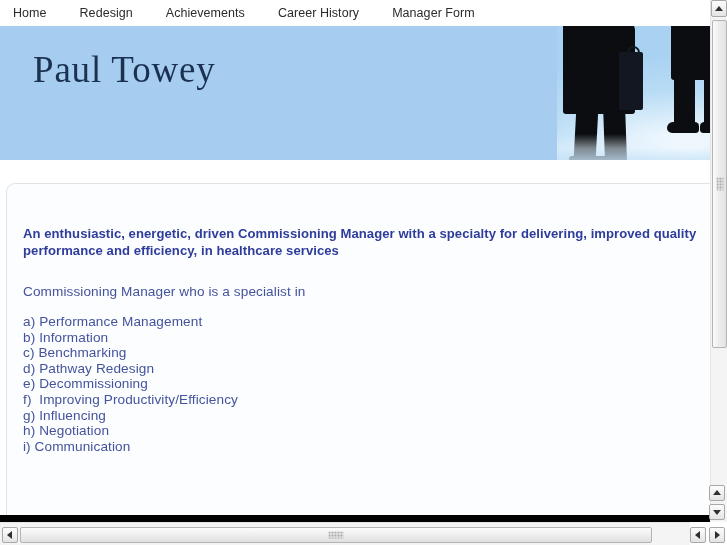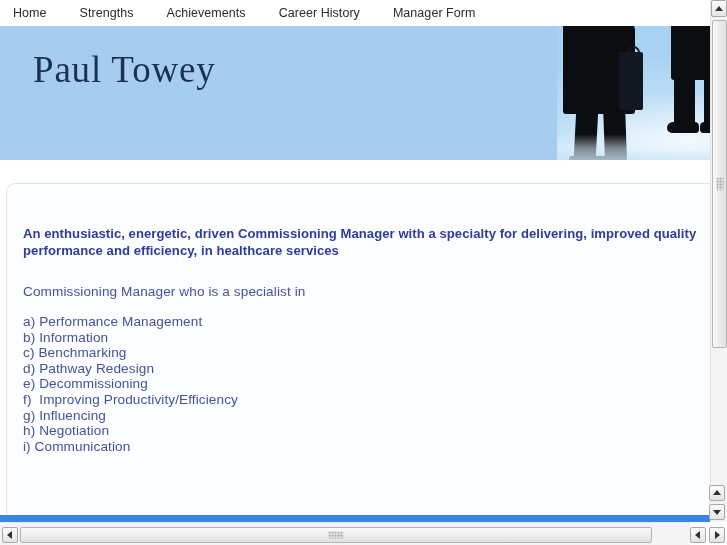--- a/index.html
+++ b/index.html
@@ -15,21 +15,21 @@
     position: relative;
   }
 
   
   #viewport {
     position: absolute;
     left: 0; top: 0;
     width: 710px;
     height: 522px;
     overflow: hidden;
-    background: #3b82f6;
+    background: #000000;
   }
 
   
   #page {
     position: absolute;
     left: 0; top: 0;
     width: 770px;
     background: #ffffff;
   }
 
@@ -338,21 +338,21 @@
   #hscroll-left .tri { }
 </style>
 </head>
 <body>
 
 <div id="viewport">
   <div id="page">
 
     <nav id="navbar">
       <span class="nav-item">Home</span>
-      <span class="nav-item">Strengths</span>
+      <span class="nav-item">Redesign</span>
       <span class="nav-item">Achievements</span>
       <span class="nav-item">Career History</span>
       <span class="nav-item">Manager Form</span>
     </nav>
 
     <header id="banner">
       <div id="banner-title">Paul Towey</div>
 
       <div id="banner-photo">
         <span class="silhouette s1-coat"></span>

